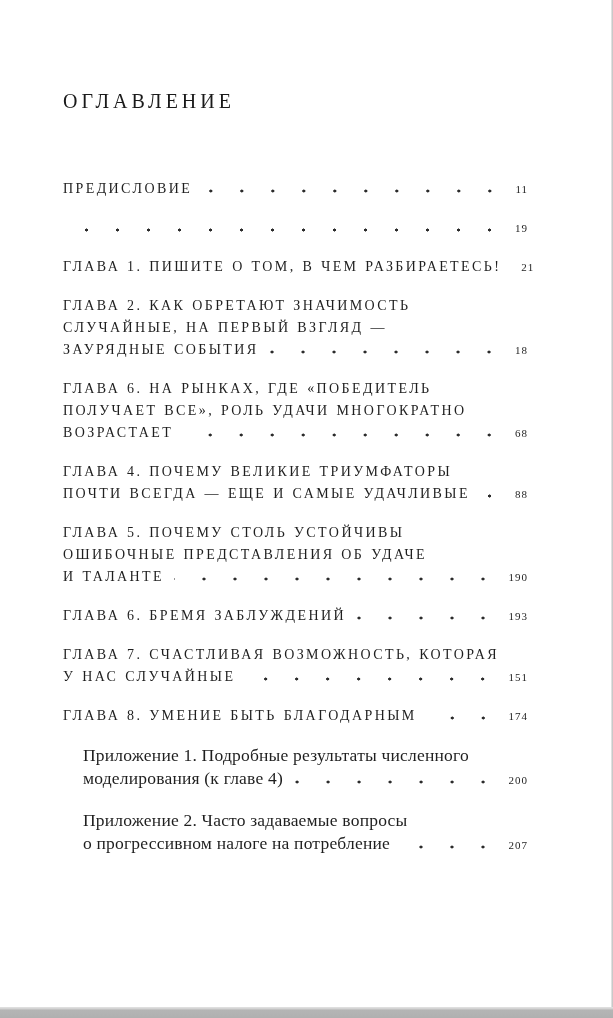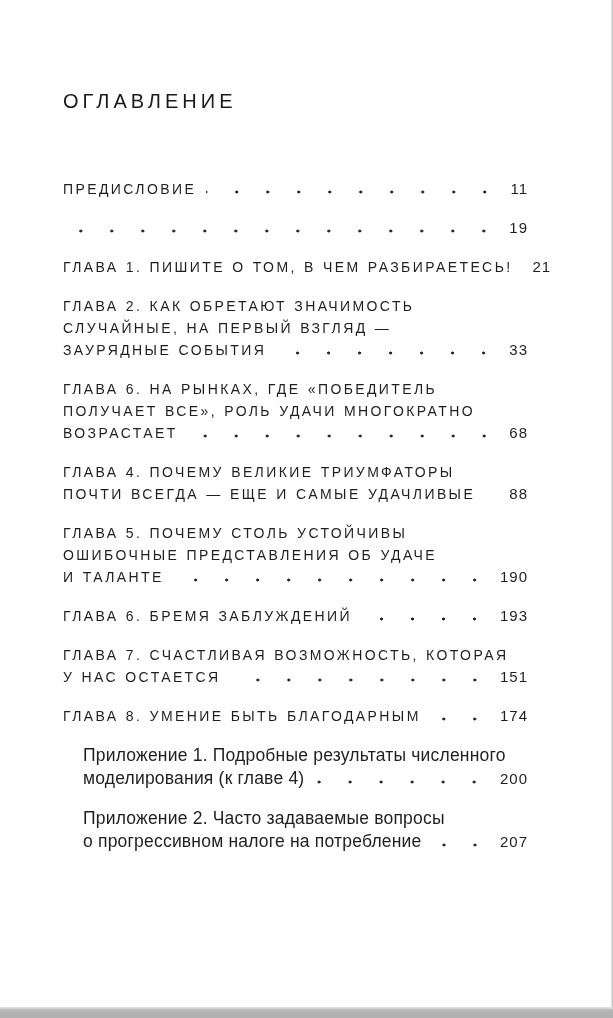--- a/index.html
+++ b/index.html
@@ -1,21 +1,21 @@
 <!DOCTYPE html>
 <html><head>
 <meta charset="utf-8">
 <style>
   html, body { margin: 0; padding: 0; background: #ffffff; }
   .page {
     position: relative;
     width: 613px;
     height: 1018px;
     background: #ffffff;
-    font-family: Liberation Sans, sans-serif;
+    font-family: Liberation Serif, serif;
     color: #1f1f1f;
     overflow: hidden;
     box-sizing: border-box;
   }
   .content { padding: 88px 85px 0 63px; }
   .title {
     font-size: 20px;
     font-weight: 400;
     letter-spacing: 4px;
     line-height: 26px;
@@ -43,21 +43,21 @@
     flex: 1 1 auto;
     height: 13px;
     margin: 0 10px 0 10px;
     background-image: radial-gradient(circle, #2b2b2b 1.3px, rgba(0,0,0,0) 1.8px);
     background-size: 31px 4px;
     background-repeat: repeat-x;
     background-position: right bottom;
   }
   .leader[data-dots="false"] { background-image: none; }
   .pagenum {
-    font-size: 15px;
+    font-size: 11px;
     letter-spacing: 1px;
     white-space: nowrap;
     text-align: center;
   }
   .edge-right {
     position: absolute;
     top: 0; right: 0; bottom: 10px;
     width: 2px;
     background: linear-gradient(to right, #ececec, #bdbdbd);
   }
@@ -104,21 +104,21 @@
       <div class="entry caps">
         <div class="line">
           <span class="txt">ГЛАВА 2. КАК ОБРЕТАЮТ ЗНАЧИМОСТЬ</span>
         </div>
         <div class="line">
           <span class="txt">СЛУЧАЙНЫЕ, НА ПЕРВЫЙ ВЗГЛЯД —</span>
         </div>
         <div class="line">
           <span class="txt">ЗАУРЯДНЫЕ СОБЫТИЯ</span>
           <span class="leader" data-dots="true"></span>
-          <span class="pagenum">33</span>
+          <span class="pagenum">18</span>
         </div>
       </div>
 
       <div class="entry caps">
         <div class="line">
           <span class="txt">ГЛАВА 6. НА РЫНКАХ, ГДЕ «ПОБЕДИТЕЛЬ</span>
         </div>
         <div class="line">
           <span class="txt">ПОЛУЧАЕТ ВСЕ», РОЛЬ УДАЧИ МНОГОКРАТНО</span>
         </div>
@@ -160,21 +160,21 @@
           <span class="leader" data-dots="true"></span>
           <span class="pagenum">193</span>
         </div>
       </div>
 
       <div class="entry caps">
         <div class="line">
           <span class="txt">ГЛАВА 7. СЧАСТЛИВАЯ ВОЗМОЖНОСТЬ, КОТОРАЯ</span>
         </div>
         <div class="line">
-          <span class="txt">У НАС ОСТАЕТСЯ</span>
+          <span class="txt">У НАС СЛУЧАЙНЫЕ</span>
           <span class="leader" data-dots="true"></span>
           <span class="pagenum">151</span>
         </div>
       </div>
 
       <div class="entry caps">
         <div class="line">
           <span class="txt">ГЛАВА 8. УМЕНИЕ БЫТЬ БЛАГОДАРНЫМ</span>
           <span class="leader" data-dots="true"></span>
           <span class="pagenum">174</span>

